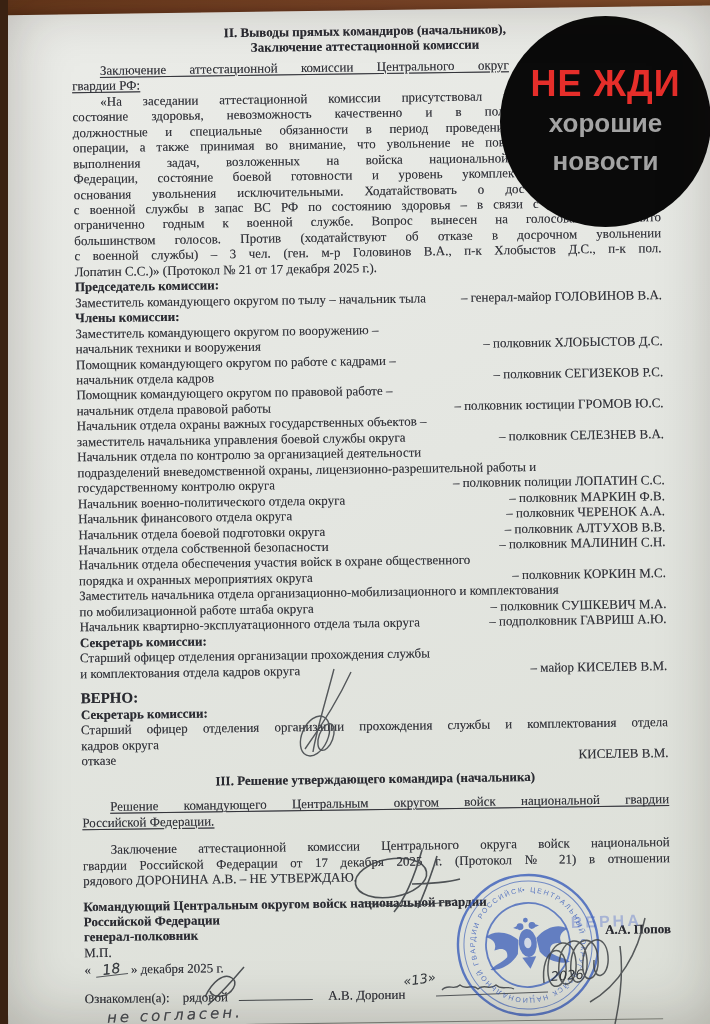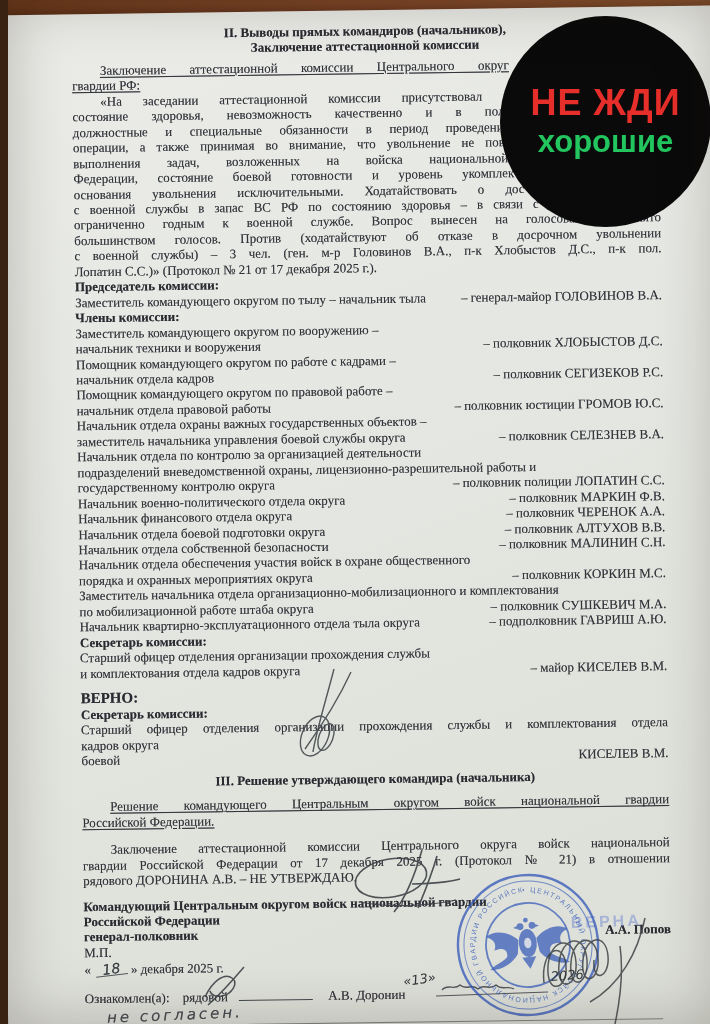--- a/index.html
+++ b/index.html
@@ -30,21 +30,21 @@
     border-bottom:1px solid #45484c;}
   .noteline{margin-top:3px;height:17px;border-bottom:1px solid #83867f;width:578px;}
   .hand.note{display:inline-block;margin-left:22px;font-size:15px;letter-spacing:3px;
     color:#4a4e52;transform:rotate(-1.5deg);}
   .marks{position:absolute;left:0;top:0;width:710px;height:1024px;z-index:20;pointer-events:none;}
   .badge{position:absolute;left:492px;top:16px;width:211px;height:211px;border-radius:50%;
     background:#0a0a0a;z-index:40;display:flex;flex-direction:column;align-items:center;
     justify-content:center;font-family:"Liberation Sans","DejaVu Sans",sans-serif;
     text-align:center;}
   .badge .b1{color:#e62e2a;font-weight:bold;font-size:36px;letter-spacing:1px;line-height:40px;}
-  .badge .b2,.badge .b3{color:#22c55e;font-weight:bold;font-size:31px;line-height:38px;}
+  .badge .b2,.badge .b3{color:#a3a3a3;font-weight:bold;font-size:26px;line-height:38px;}
   .vignette{position:absolute;inset:0;z-index:45;pointer-events:none;
     box-shadow:inset 0 0 60px rgba(30,20,10,.25);}
 </style>
 </head>
 <body>
 
 <div class="scene">
 
   <div class="paper">
     <div class="content">
@@ -141,21 +141,21 @@
             <span>– майор КИСЕЛЕВ В.М.</span>
           </div>
         </div>
       <div>
           <div style="height: 9px;"></div>
           <div class="line b big">ВЕРНО:</div>
           <div class="line b">Секретарь комиссии:</div>
           <div class="line j">Старший офицер отделения организации прохождения службы и комплектования отдела</div>
           <div class="line">кадров округа</div>
           <div class="row">
-            <span>боевой</span>
+            <span>отказе</span>
             <span>КИСЕЛЕВ В.М.</span>
           </div>
         </div>
       <div>
           <div style="height: 6px;"></div>
           <div class="cline b">III. Решение утверждающего командира (начальника)</div>
           <div style="height: 9px;"></div>
           <div class="line u j" style="text-indent: 28px;">Решение командующего Центральным округом войск национальной гвардии</div>
           <div class="line u">Российской Федерации.</div>
           <div style="height: 12px;"></div>
@@ -249,16 +249,17 @@
       <path d="M236,967 C225,980 210,996 200,1005"></path>
     </g>
 
     <text x="396" y="986" font-family="DejaVu Sans, sans-serif" font-style="italic" font-size="13" fill="#34383c" transform="rotate(-8 396 986)">«13»</text>
     <text x="543" y="981" font-family="DejaVu Sans, sans-serif" font-style="italic" font-size="13" fill="#34383c" transform="rotate(-4 543 981)">2026</text>
   </svg>
 
   <div class="badge">
     <div class="b1">НЕ ЖДИ</div>
     <div class="b2">хорошие</div>
+    <div class="b3">новости</div>
   </div>
 
   <div class="vignette"></div>
 </div>
 
 </body></html>

